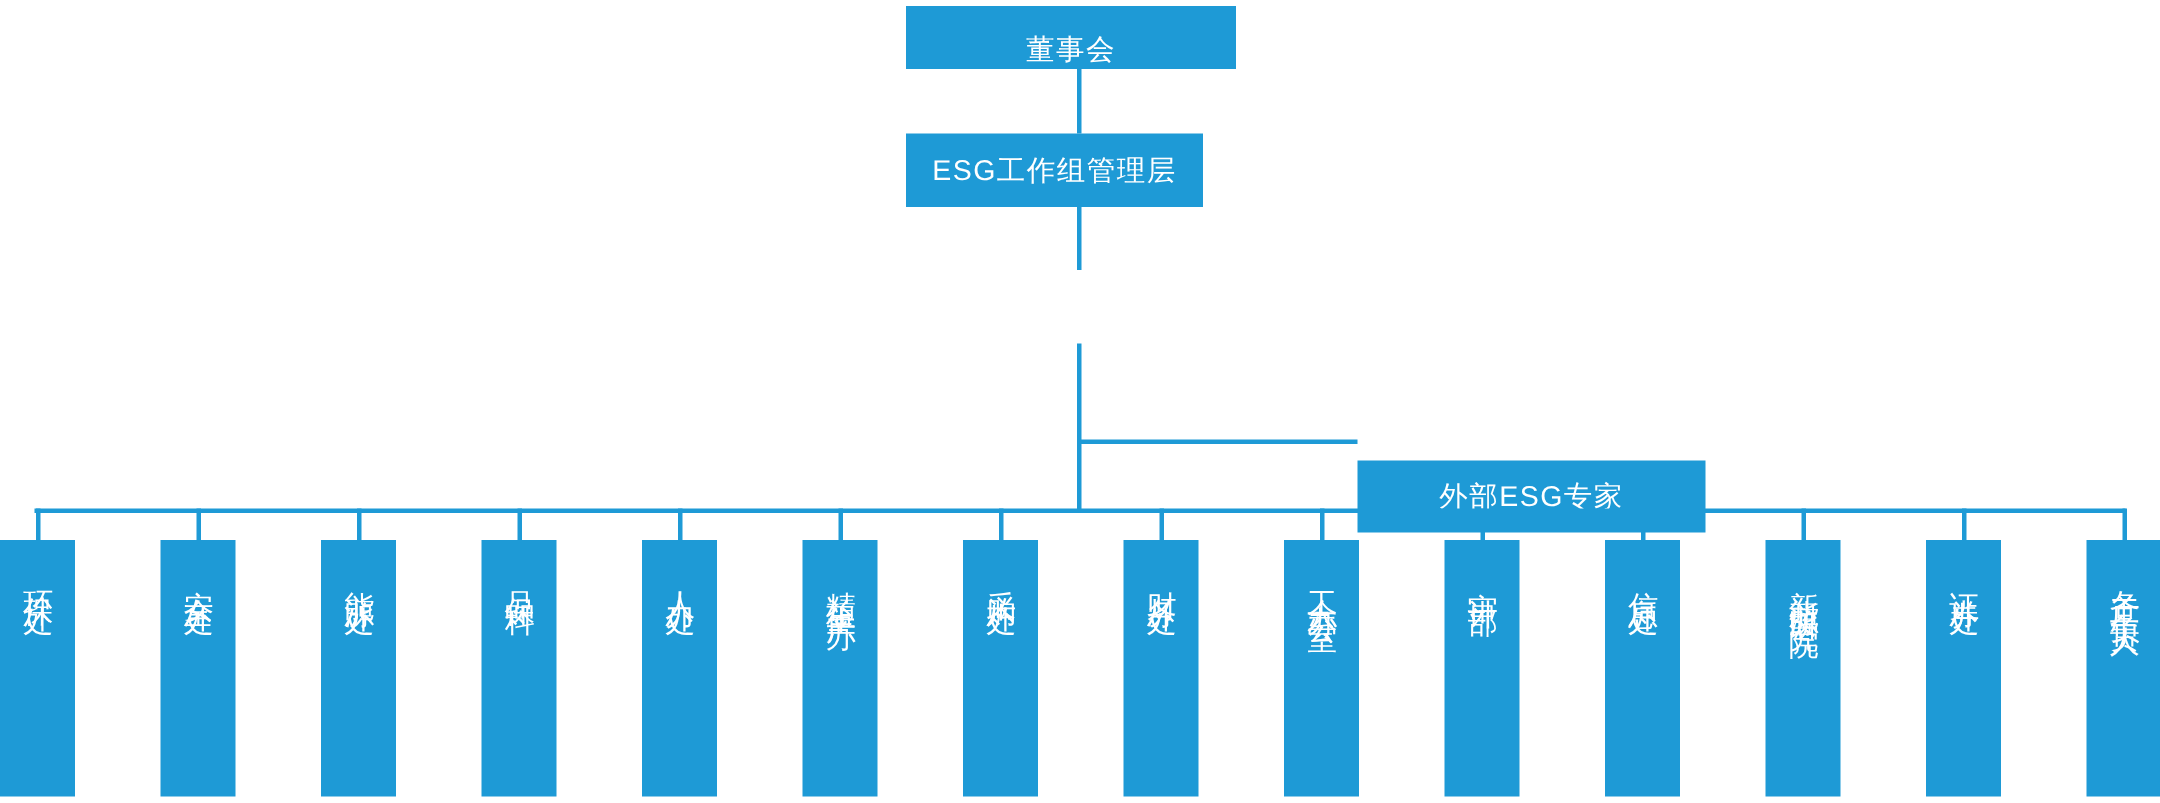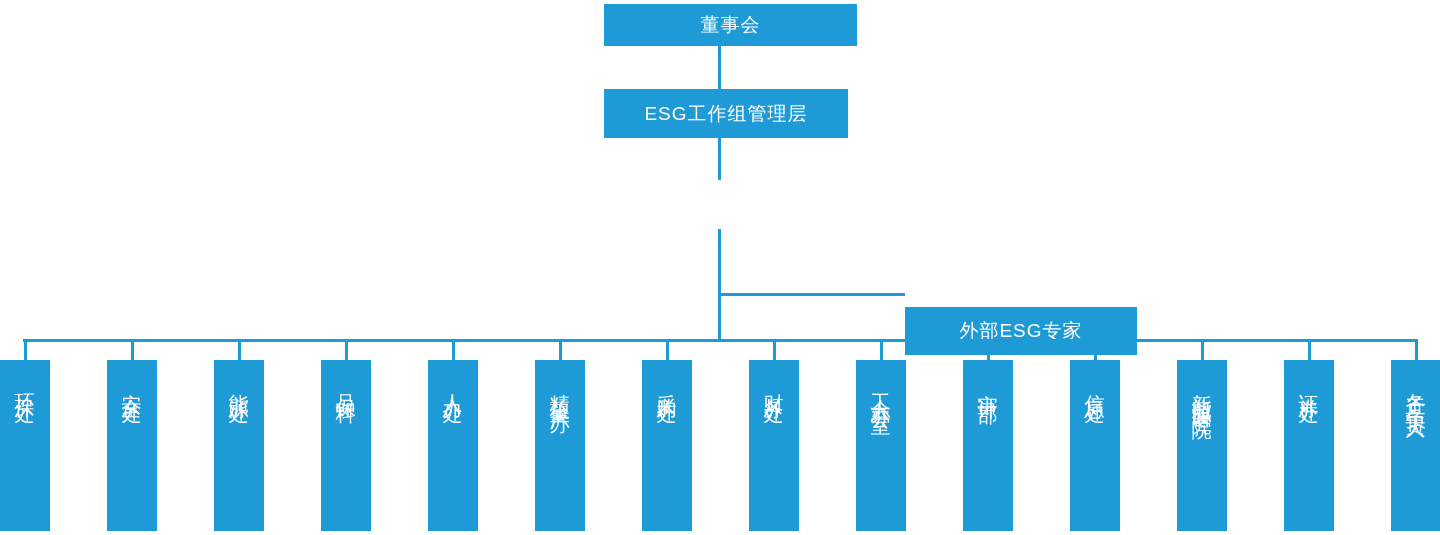--- a/index.html
+++ b/index.html
@@ -24,22 +24,22 @@
     position: absolute;
     background: var(--accent);
     color: var(--text-on-accent);
     display: flex;
     align-items: center;
     justify-content: center;
     font-size: 19px;
     letter-spacing: 1px;
   }
 
-  .box-board      { left: 604px; top: 4px;   width: 253px; height: 42px; }
-  .box-management { left: 604px; top: 89px;  width: 244px; height: 49px; }
+  .box-board      { left: 604px; top: 4px;   width: 220px; height: 42px; align-items: flex-end; }
+  .box-management { left: 604px; top: 89px;  width: 198px; height: 49px; }
   .box-execution  { left: 604px; top: 180px; width: 231px; height: 49px; }
   .box-external   { left: 905px; top: 270px; width: 232px; height: 48px; margin-top: 37px; }
 
   
   .conn {
     position: absolute;
     background: var(--accent);
   }
   .conn-v1    { left: 718px; top: 46px;  width: 3px;    height: 43px; }
   .conn-v2    { left: 718px; top: 138px; width: 3px;    height: 42px; }

